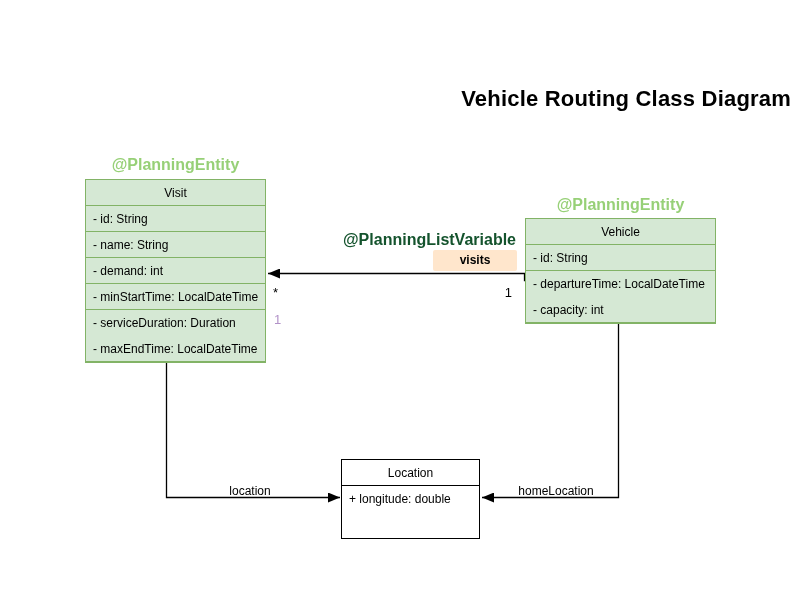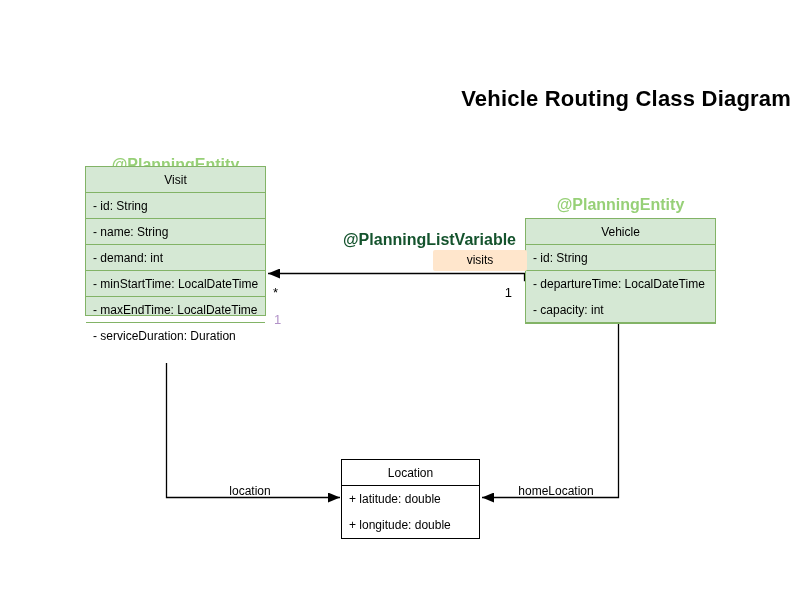--- a/index.html
+++ b/index.html
@@ -42,46 +42,45 @@
       </marker>
     </defs>
     <path d="M525,280.5 L524.5,280.5 L524.5,273.5 L268,273.5" fill="none" stroke="#000" stroke-width="1.3" marker-end="url(#arrow)"></path>
     <path d="M166.5,363 L166.5,497.5 L340,497.5" fill="none" stroke="#000" stroke-width="1.3" marker-end="url(#arrow)"></path>
     <path d="M618.5,323 L618.5,497.5 L482,497.5" fill="none" stroke="#000" stroke-width="1.3" marker-end="url(#arrow)"></path>
   </svg>
 
   <div class="title">Vehicle Routing Class Diagram</div>
 
   <div class="annotation green" style="left:85px; top:156px; width:181px; text-align:center;">@PlanningEntity</div>
-  <div class="uml" style="left:85px; top:166px; width:181px; height:150px;">
+  <div class="uml" style="left:85px; top:179px; width:181px; height:184px;">
     <div class="hdr">Visit</div>
     <div class="row">- id: String</div>
     <div class="row">- name: String</div>
     <div class="row">- demand: int</div>
     <div class="row">- minStartTime: LocalDateTime</div>
+    <div class="row last">- serviceDuration: Duration</div>
     <div class="row">- maxEndTime: LocalDateTime</div>
-    <div class="row last">- serviceDuration: Duration</div>
   </div>
 
   <div class="annotation green" style="left:525px; top:196px; width:191px; text-align:center;">@PlanningEntity</div>
   <div class="uml" style="left:525px; top:218px; width:191px; height:106px;">
     <div class="hdr">Vehicle</div>
     <div class="row">- id: String</div>
     <div class="row last">- departureTime: LocalDateTime</div>
     <div class="row">- capacity: int</div>
   </div>
 
   <div class="uml plain" style="left:341px; top:459px; width:139px; height:80px;">
     <div class="hdr">Location</div>
-    <div class="row">+ latitude: double</div>
     <div class="row last">+ longitude: double</div>
   </div>
 
   <div class="annotation orange" style="left:316px; top:231px; width:200px; text-align:right;">@PlanningListVariable</div>
-  <div class="edge-label visits-pill" style="left:433px; top:250px; width:94px;">visits</div>
+  <div class="edge-label visits-pill" style="left:433px; top:250px; width:84px;font-weight:bold;">visits</div>
 
   <div class="mult" style="left:273px; top:285px;">*</div>
   <div class="mult" style="left:492px; top:285px; width:20px; text-align:right;">1</div>
   <div class="mult purple" style="left:274px; top:312px;">1</div>
 
   <div class="edge-label" style="left:207px; top:484px; width:86px;">location</div>
   <div class="edge-label" style="left:506px; top:484px; width:100px;">homeLocation</div>
 
 </div>
 

